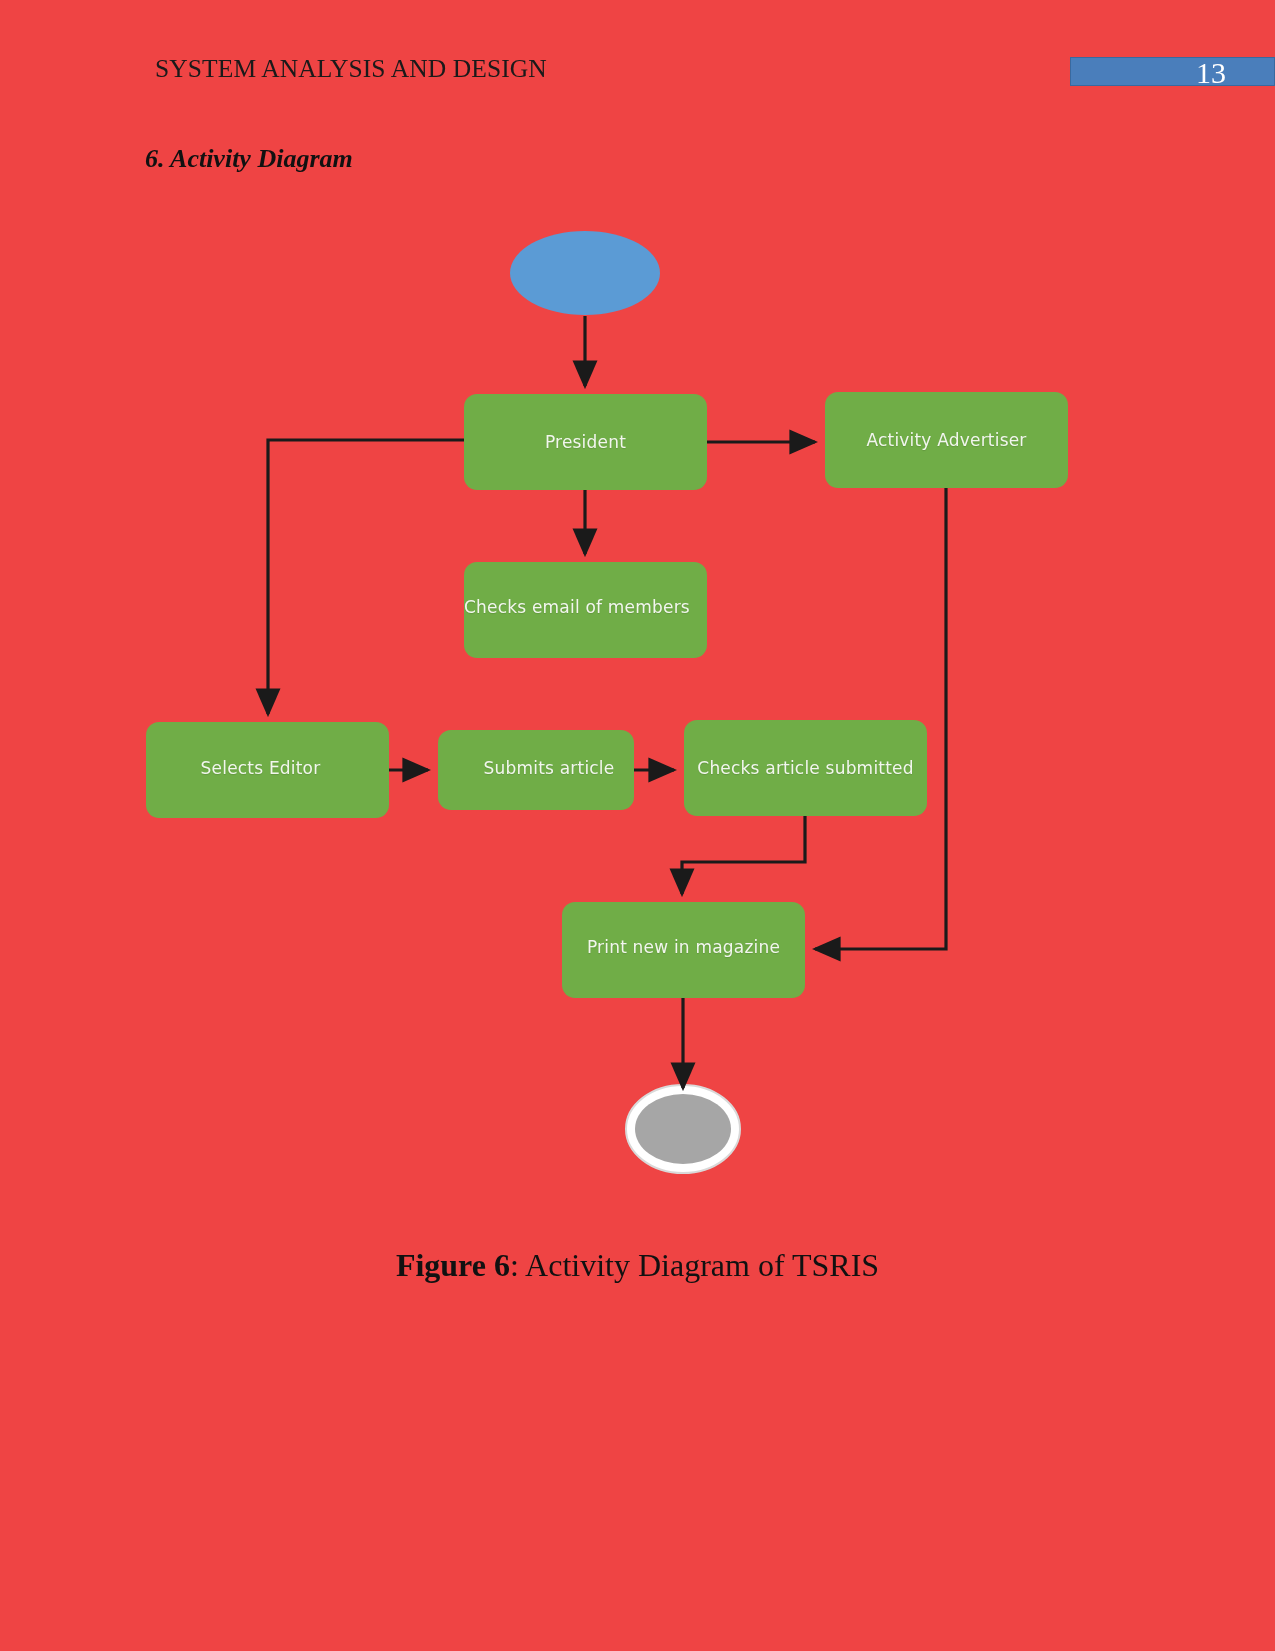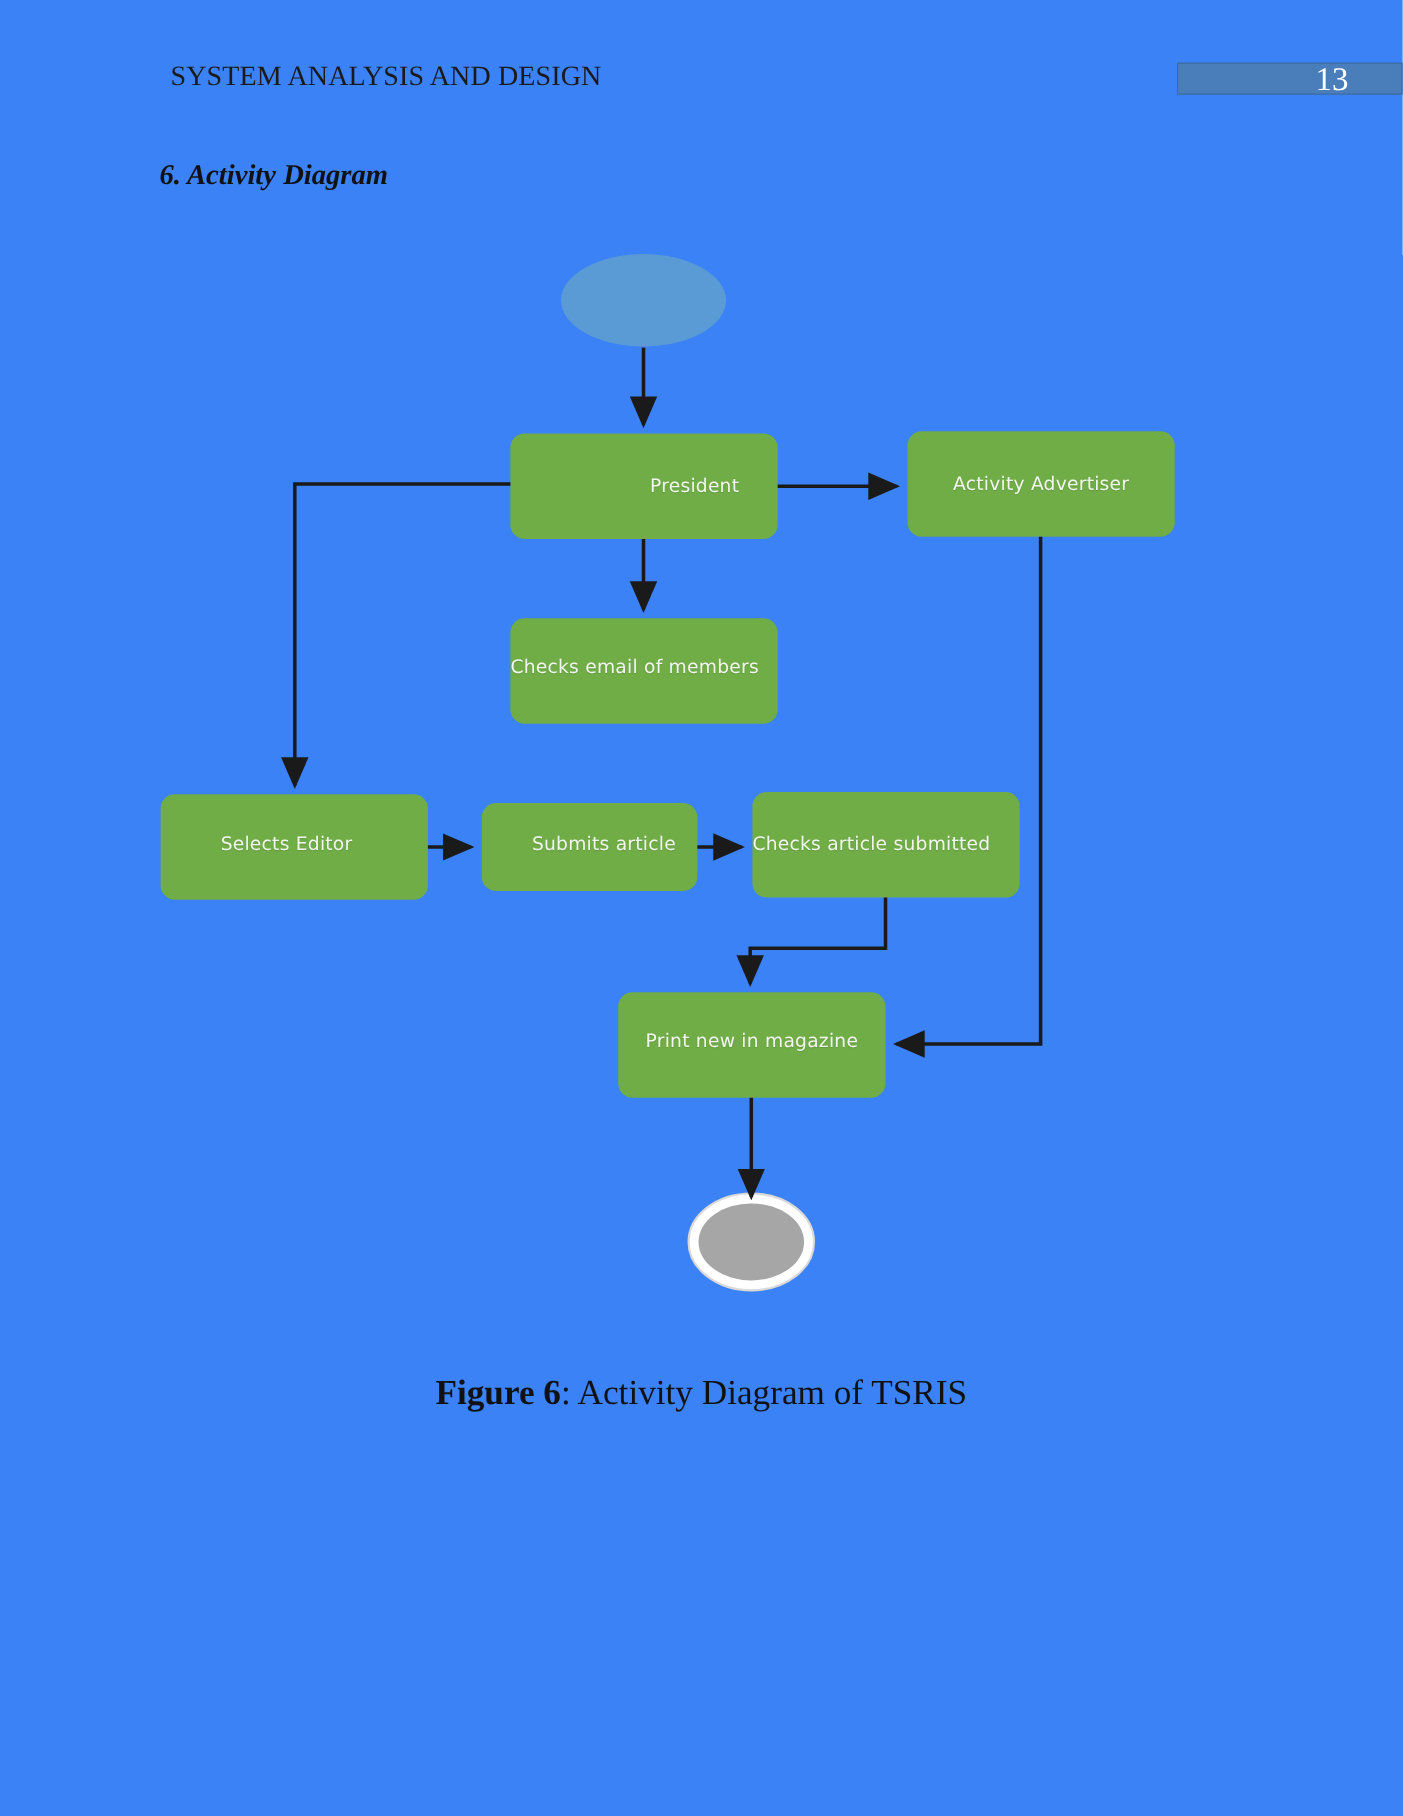--- a/index.html
+++ b/index.html
@@ -10,21 +10,21 @@
   body {
     width: 1275px;
     height: 1651px;
     position: relative;
     font-family: "Liberation Serif", serif;
     overflow: hidden;
   }
   .page {
     position: absolute;
     inset: 0;
-    background: #3b82f6;
+    background: #ef4444;
     padding-left: 13px;
   }
 
   
   #doc-header {
     position: absolute;
     top: 52px;
     left: 0;
     width: 1275px;
     height: 40px;
@@ -169,31 +169,31 @@
 
       <path d="M634,580 L674,580" stroke="#1a1a1a" stroke-width="3.2" fill="none" marker-end="url(#arrowhead)"></path>
 
       <path d="M805,626 L805,672 L682,672 L682,704" stroke="#1a1a1a" stroke-width="3.2" fill="none" marker-end="url(#arrowhead)"></path>
 
       <path d="M946,298 L946,759 L815,759" stroke="#1a1a1a" stroke-width="3.2" fill="none" marker-end="url(#arrowhead)"></path>
 
       <path d="M683,808 L683,898" stroke="#1a1a1a" stroke-width="3.2" fill="none" marker-end="url(#arrowhead)"></path>
     </svg>
 
-    <div class="node-label" style="left:464px; top:242px; width:243px;margin-left:46px;">President</div>
+    <div class="node-label" style="left:464px; top:242px; width:243px;">President</div>
 
     <div class="node-label" style="left:825px; top:240px; width:243px;">Activity Advertiser</div>
 
     <div class="node-label" style="left:464px; top:407px; width:208px;text-align:right;">Checks email of members</div>
 
     <div class="node-label" style="left:146px; top:568px; width:229px;">Selects Editor</div>
 
     <div class="node-label" style="left:438px; top:568px; width:196px;margin-left:13px;">Submits article</div>
 
-    <div class="node-label" style="left:684px; top:568px; width:212px;">Checks article submitted</div>
+    <div class="node-label" style="left:684px; top:568px; width:243px;">Checks article submitted</div>
 
     <div class="node-label" style="left:562px; top:747px; width:243px;">Print new in magazine</div>
   </div>
 
   <div id="figure-caption">
     <span id="figure-caption-label">Figure 6</span><span id="figure-caption-text">: Activity Diagram of TSRIS</span>
   </div>
 
 
 </div>

